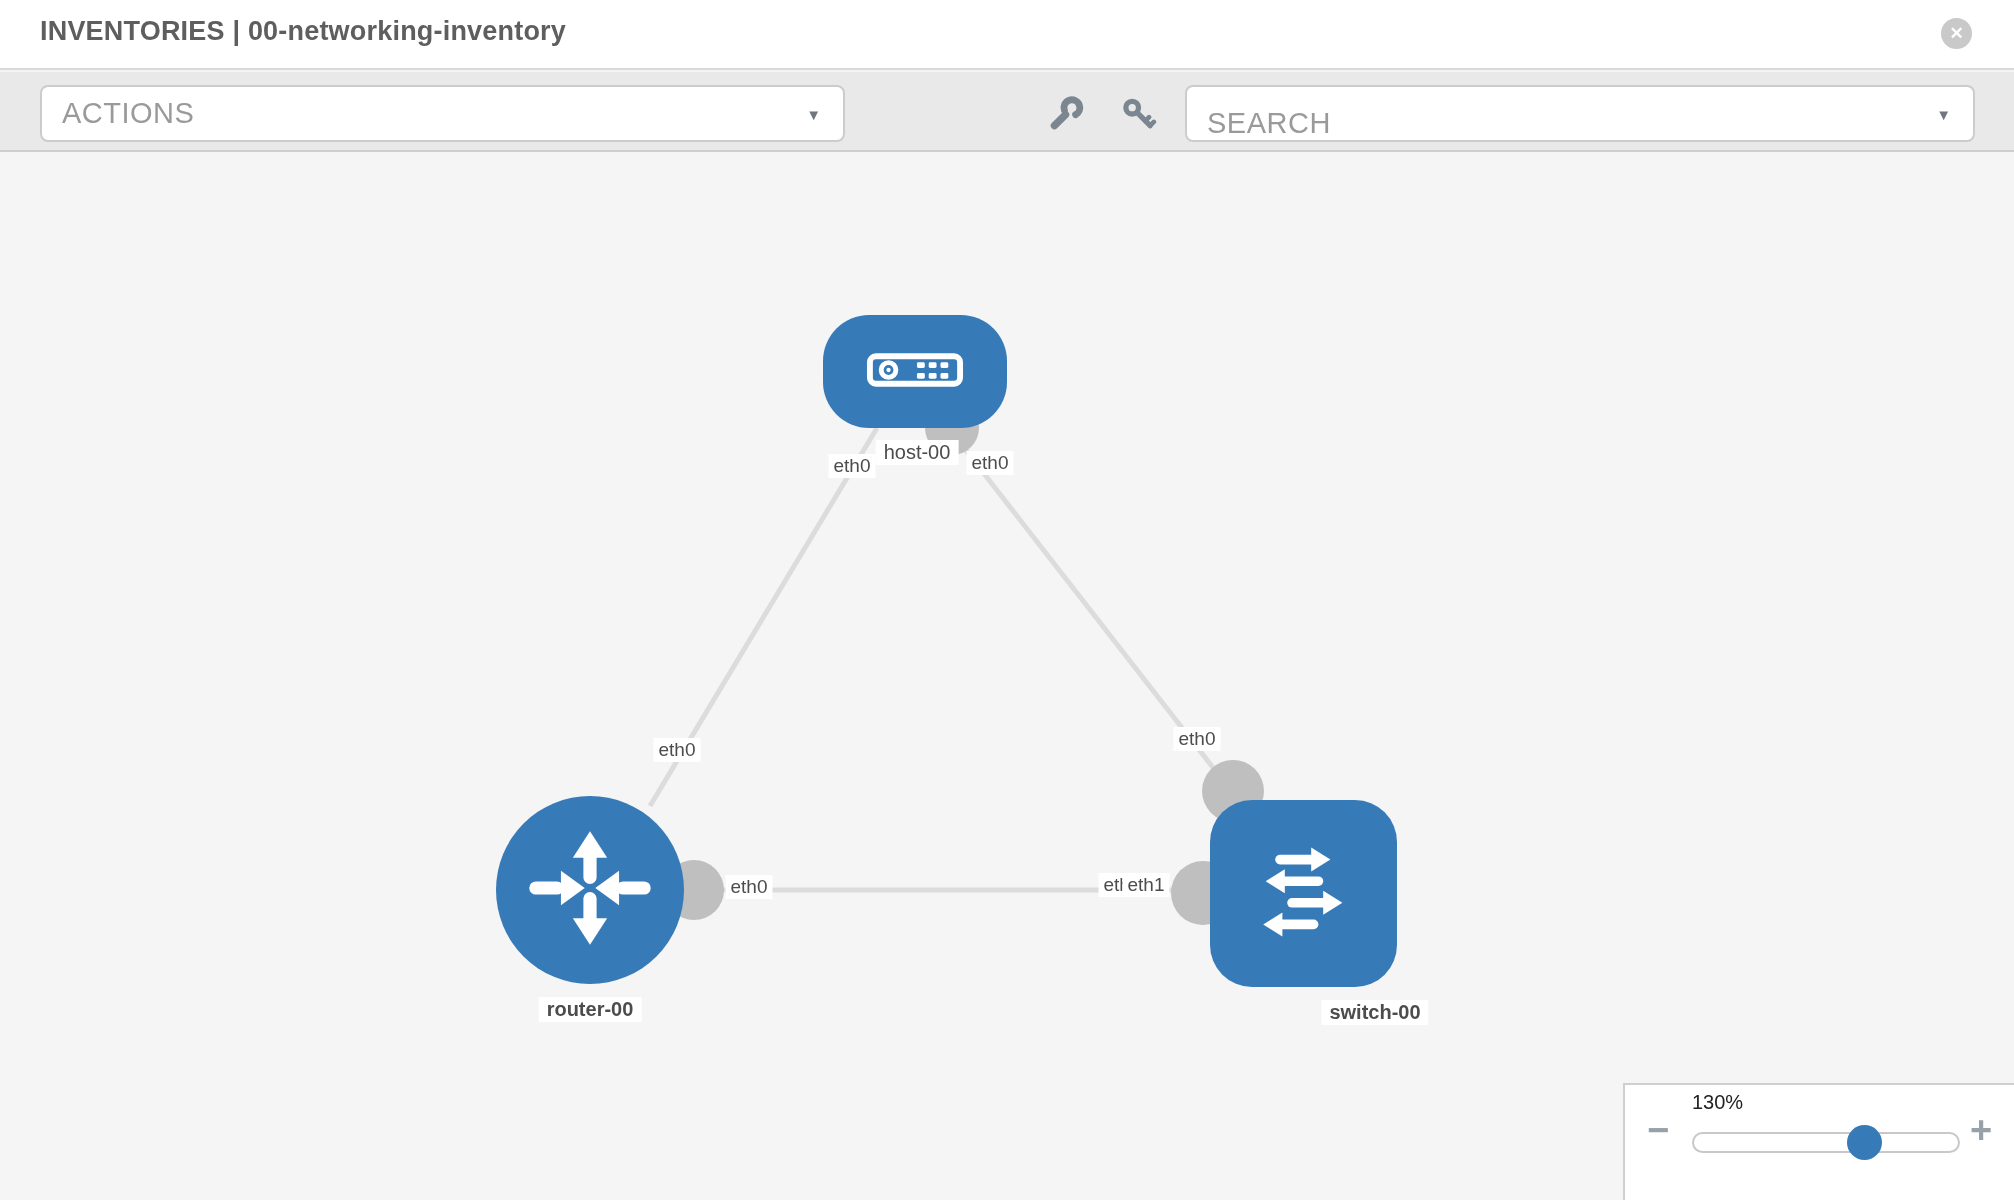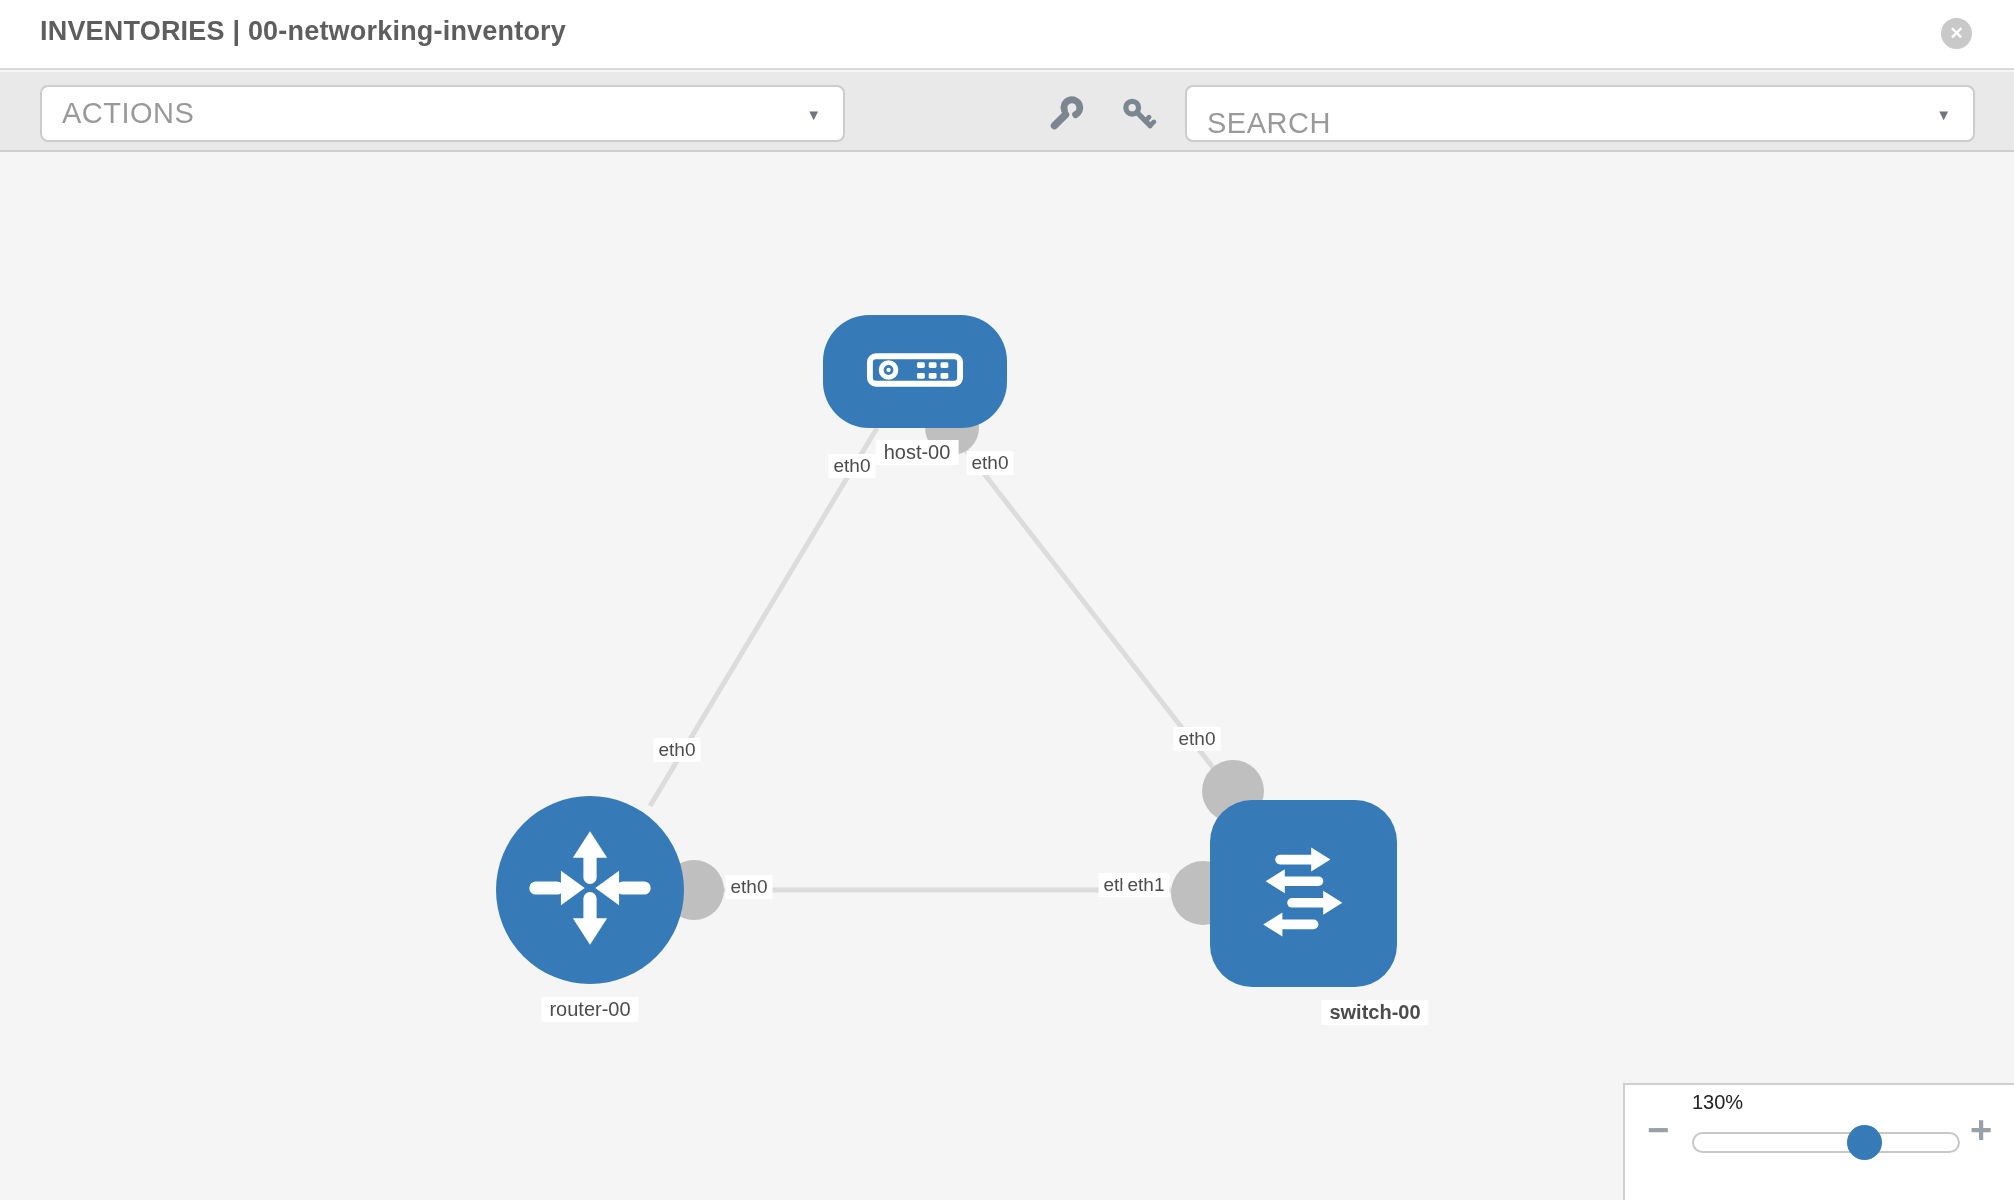--- a/index.html
+++ b/index.html
@@ -28,21 +28,21 @@
   .links-svg{position:absolute;left:0;top:0;width:2014px;height:1200px;}
   .node{position:absolute;background:#377ab8;display:flex;align-items:center;justify-content:center;cursor:pointer;}
   .node-host{left:823px;top:315px;width:184px;height:113px;border-radius:46px;}
   .node-router{left:496px;top:796px;width:188px;height:188px;border-radius:50%;}
   .node-switch{left:1210px;top:800px;width:187px;height:187px;border-radius:42px;}
   .nlabel{position:absolute;transform:translateX(-50%);background:#ffffff;color:#4c4c4c;font-size:20px;
     padding:1px 8px;white-space:nowrap;z-index:40;}
   .iflabel{position:absolute;transform:translateX(-50%);background:#ffffff;color:#4c4c4c;font-size:19px;
     padding:1px 5px;white-space:nowrap;z-index:30;}
   .lbl-host{left:917px;top:440px;}
-  .lbl-router{left:590px;top:997px;}
+  .lbl-router{left:590px;top:997px;font-weight:bold;}
   .lbl-switch{left:1375px;top:1000px;font-weight:bold;}
   .if-hr-upper{left:677px;top:738px;}
   .if-host-left{left:852px;top:454px;z-index:29;}
   .if-host-right{left:990px;top:451px;z-index:29;}
   .if-hs-lower{left:1197px;top:727px;}
   .if-router-right{left:749px;top:875px;}
   .if-switch-back{left:1122px;top:873px;z-index:30;}
   .if-switch-front{left:1146px;top:873px;z-index:31;}
   
   .zoom-panel{position:absolute;left:1623px;top:1083px;width:400px;height:130px;background:#ffffff;

